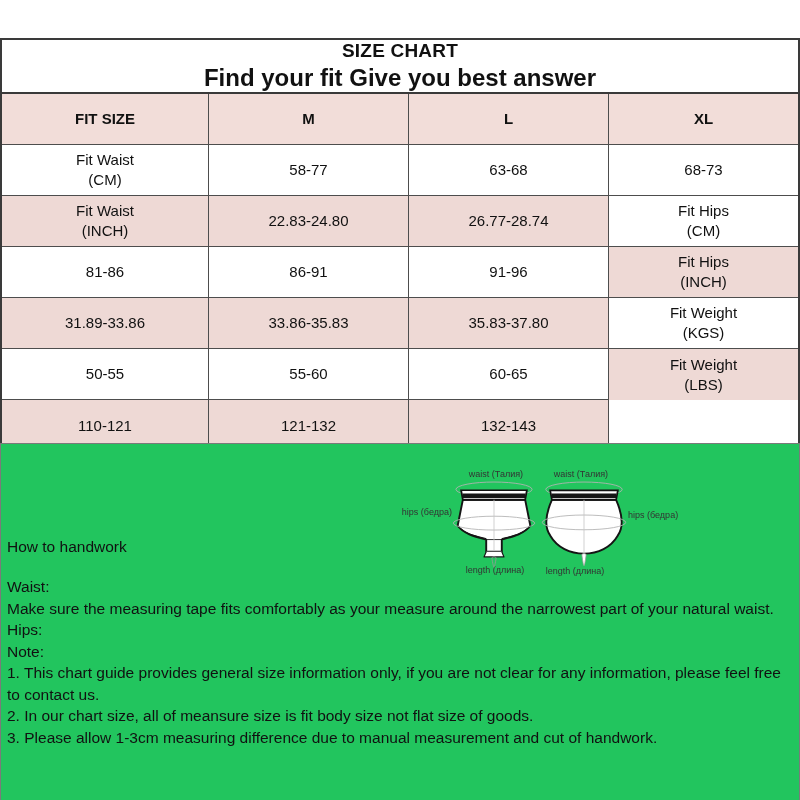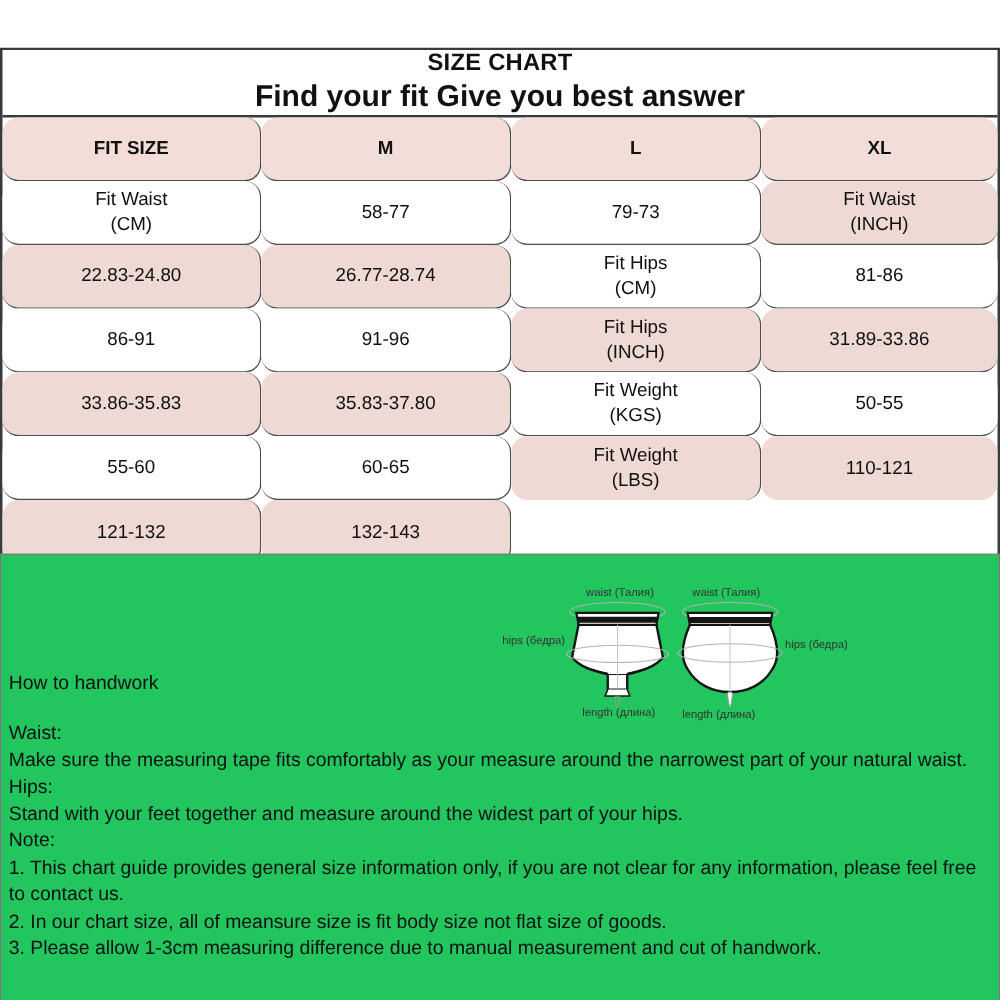--- a/index.html
+++ b/index.html
@@ -25,21 +25,21 @@
   .title-cell{
     height:54px;display:flex;flex-direction:column;align-items:center;justify-content:center;
     border-bottom:2px solid var(--grid-strong);gap:2px;
   }
   .title-main{font-size:19px;font-weight:bold;letter-spacing:.2px;}
   .title-sub{font-size:24px;font-weight:bold;}
   .size-table{display:grid;grid-template-columns:207px 200px 200px 1fr;}
   .cell{
     height:51px;display:flex;flex-direction:column;align-items:center;justify-content:center;
     border-right:1px solid var(--grid);border-bottom:1px solid var(--grid);
-    font-size:15px;line-height:20px;text-align:center;background:#fff;border-radius:13px;
+    font-size:15px;line-height:20px;text-align:center;background:#fff;
   }
   .cell:nth-child(4n){border-right:none;}
   .size-table .cell:nth-last-child(-n+4){border-bottom:none;}
   .cell.head{background:var(--header-bg);font-weight:bold;}
   .cell.shaded{background:var(--row-bg);}
   
   .measure-box{
     position:absolute;top:405px;left:0;width:800px;height:382px;background:#22c55e;
     border:1px solid #7a7a7a;border-bottom:4px solid var(--grid-strong);
   }
@@ -73,21 +73,22 @@
       <div class="cell head">FIT SIZE</div>
       <div class="cell head">M</div>
       <div class="cell head">L</div>
       <div class="cell head">XL</div>
 
       <div class="cell">
         <span>Fit Waist</span>
         <span>(CM)</span>
       </div>
       <div class="cell">58-77</div>
-      <div class="cell">79-73</div>
+      <div class="cell">63-68</div>
+      <div class="cell">68-73</div>
 
       <div class="cell shaded">
         <span>Fit Waist</span>
         <span>(INCH)</span>
       </div>
       <div class="cell shaded">22.83-24.80</div>
       <div class="cell shaded">26.77-28.74</div>
 
       <div class="cell">
         <span>Fit Hips</span>
@@ -158,21 +159,20 @@
         <path d="M 47.5,87 C 48.5,95 49.3,99 50,100 C 50.7,99 51.5,95 52.5,87 C 51,85.5 49,85.5 47.5,87 Z" fill="#ffffff" stroke="#9a9a9a" stroke-width="0.9"></path>
       </svg>
     </div>
 
     <div class="howto">How to handwork</div>
 
     <div class="measure-text">
       <div>Waist:</div>
       <div>Make sure the measuring tape fits comfortably as your measure around the narrowest part of your natural waist.</div>
       <div>Hips:</div>
-      <div>Stand with your feet together and measure around the widest part of your hips.</div>
       <div>Note:</div>
       <div>1. This chart guide provides general size information only, if you are not clear for any information, please feel free to contact us.</div>
       <div>2. In our chart size, all of meansure size is fit body size not flat size of goods.</div>
       <div>3. Please allow 1-3cm measuring difference due to manual measurement and cut of handwork.</div>
     </div>
   </div>
 
 </div>
 
 </body></html>

